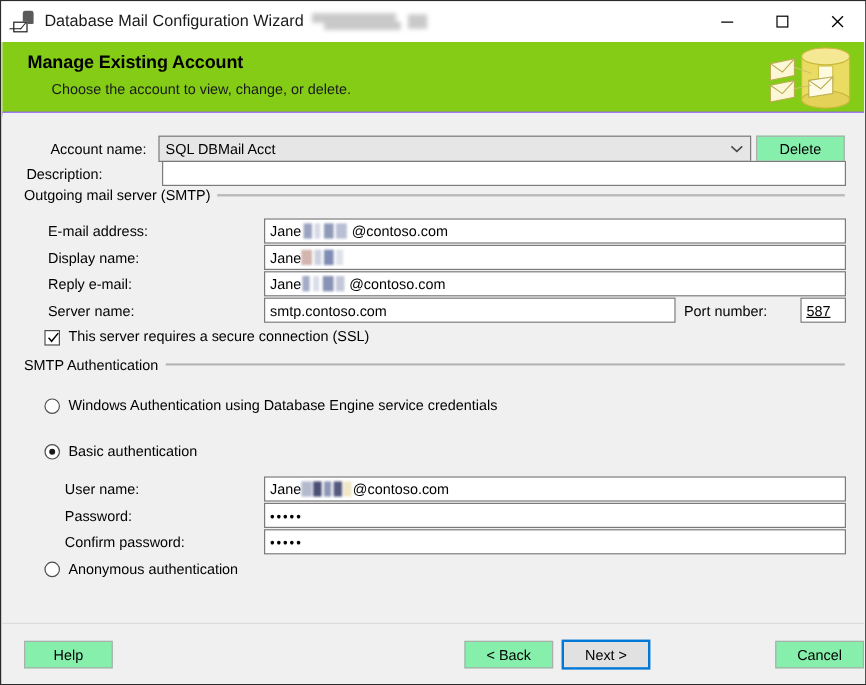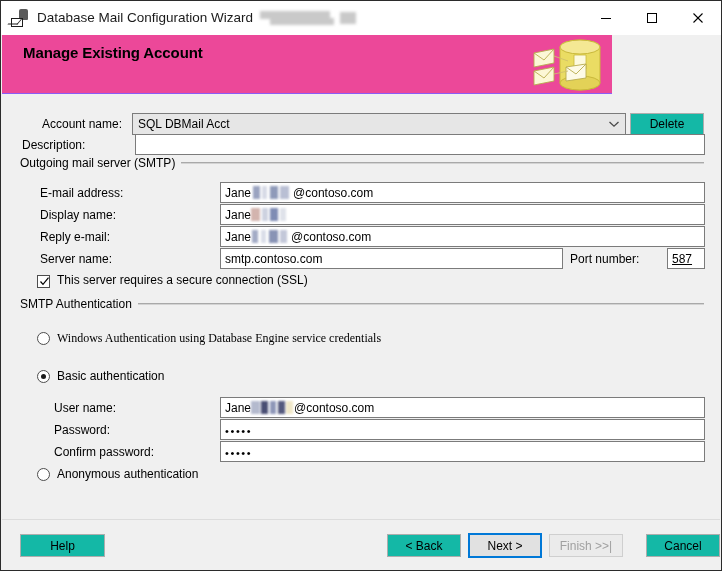--- a/index.html
+++ b/index.html
@@ -90,22 +90,22 @@
     align-items: center;
     justify-content: center;
     background: transparent;
   }
   .win-btn svg { display: block; }
 
   
   .banner {
     position: absolute;
     left: 1px; top: 34px;
-    width: 610px; height: 58px;
-    background: #ec4899;
+    width: 718px; height: 58px;
+    background: #84cc16;
     border-bottom: 4px solid #8b5cf6;
   }
   .banner-title {
     position: absolute;
     left: 21px; top: 9px;
     font-size: 15px;
     font-weight: bold;
     color: #000000;
     letter-spacing: -0.1px;
   }
@@ -246,21 +246,21 @@
     left: 1px; top: 518px;
     width: 718px; height: 51px;
     background: #f0f0f0;
     border-top: 1px solid #dcdcdc;
   }
   .btn {
     position: absolute;
     box-sizing: border-box;
     height: 23px;
     border: 1px solid #adadad;
-    background: #14b8a6;
+    background: #86efac;
     font-size: 12px;
     color: #000000;
     display: flex;
     align-items: center;
     justify-content: center;
   }
   .btn.focus {
     border: 2px solid #0078d7;
     background: #e1e1e1;
   }
@@ -300,20 +300,21 @@
         <svg width="12" height="12" viewBox="0 0 12 12">
             <line x1="1.5" y1="1.5" x2="10.5" y2="10.5" stroke="#000" stroke-width="1.1"></line>
             <line x1="10.5" y1="1.5" x2="1.5" y2="10.5" stroke="#000" stroke-width="1.1"></line>
           </svg>
       </div>
     </div>
   </div>
 
   <div class="banner">
     <div class="banner-title">Manage Existing Account</div>
+    <div class="banner-sub">Choose the account to view, change, or delete.</div>
     <div class="banner-art">
       <svg width="76" height="56" viewBox="0 0 76 56">
 
         <ellipse cx="52" cy="10" rx="20" ry="7" fill="#efe07a" stroke="#c9b83a" stroke-width="1"></ellipse>
         <path d="M32 10 L32 46 A20 7 0 0 0 72 46 L72 10 Z" fill="#eadc63" stroke="#c9b83a" stroke-width="1"></path>
         <ellipse cx="52" cy="46" rx="20" ry="7" fill="#e3d257" stroke="#c9b83a" stroke-width="1"></ellipse>
         <ellipse cx="52" cy="10" rx="20" ry="7" fill="#f4e894" stroke="#c9b83a" stroke-width="1"></ellipse>
 
         <path d="M46 18 L58 18 L58 32 L46 32 Z" fill="#fdfae0" stroke="#c9b83a" stroke-width="0.8"></path>
 
@@ -399,21 +400,21 @@
       <svg width="11" height="11" viewBox="0 0 11 11">
           <path d="M1.5 5.5 L4 8.4 L9.5 1.6" fill="none" stroke="#000" stroke-width="1.2"></path>
         </svg>
     </div>
     <div class="lbl" style="left:55px; top:179px;">This server requires a secure connection (SSL)</div>
 
     <div class="group-label" style="left:18px; top:203px;">SMTP Authentication</div>
     <div class="group-line" style="left:136px; top:209px; width:566px;"></div>
 
     <div class="radio" style="left:35px; top:238px;"></div>
-    <div class="lbl" style="left:55px; top:237px;font-family:Liberation Serif, serif;">Windows Authentication using Database Engine service credentials</div>
+    <div class="lbl" style="left:55px; top:237px;">Windows Authentication using Database Engine service credentials</div>
 
     <div class="radio on" style="left:35px; top:276px;"></div>
     <div class="lbl" style="left:55px; top:275px;">Basic authentication</div>
 
     <div class="lbl" style="left:52px; top:307px;">User name:</div>
     <div class="tbox" style="left:218px; top:303px; width:485px; height:21px;">
       <span>Jane</span>
         <span class="redact" style="width:43px;">
         <i style="left:0px;width:9px;background:#b4bace;"></i>
         <i style="left:10px;width:7px;background:#4a4f74;"></i>
@@ -429,20 +430,19 @@
 
     <div class="lbl" style="left:52px; top:351px;">Confirm password:</div>
     <div class="tbox pw" style="left:218px; top:347px; width:485px; height:21px;">•••••</div>
 
     <div class="radio" style="left:35px; top:374px;"></div>
     <div class="lbl" style="left:55px; top:373px;">Anonymous authentication</div>
 
   </div>
 
   <div class="footer">
-    <div class="btn" style="left:18px; top:14px; width:85px;">Help</div>
+    <div class="btn" style="left:18px; top:14px; width:74px;">Help</div>
     <div class="btn" style="left:385px; top:14px; width:74px;">&lt; Back</div>
     <div class="btn focus" style="left:466px; top:13px; width:74px; height:25px;">Next &gt;</div>
-    <div class="btn disabled" style="left:547px; top:14px; width:74px;">Finish &gt;&gt;|</div>
     <div class="btn" style="left:628px; top:14px; width:74px;margin-left:16px;">Cancel</div>
   </div>
 
 </div>
 
 </body></html>

